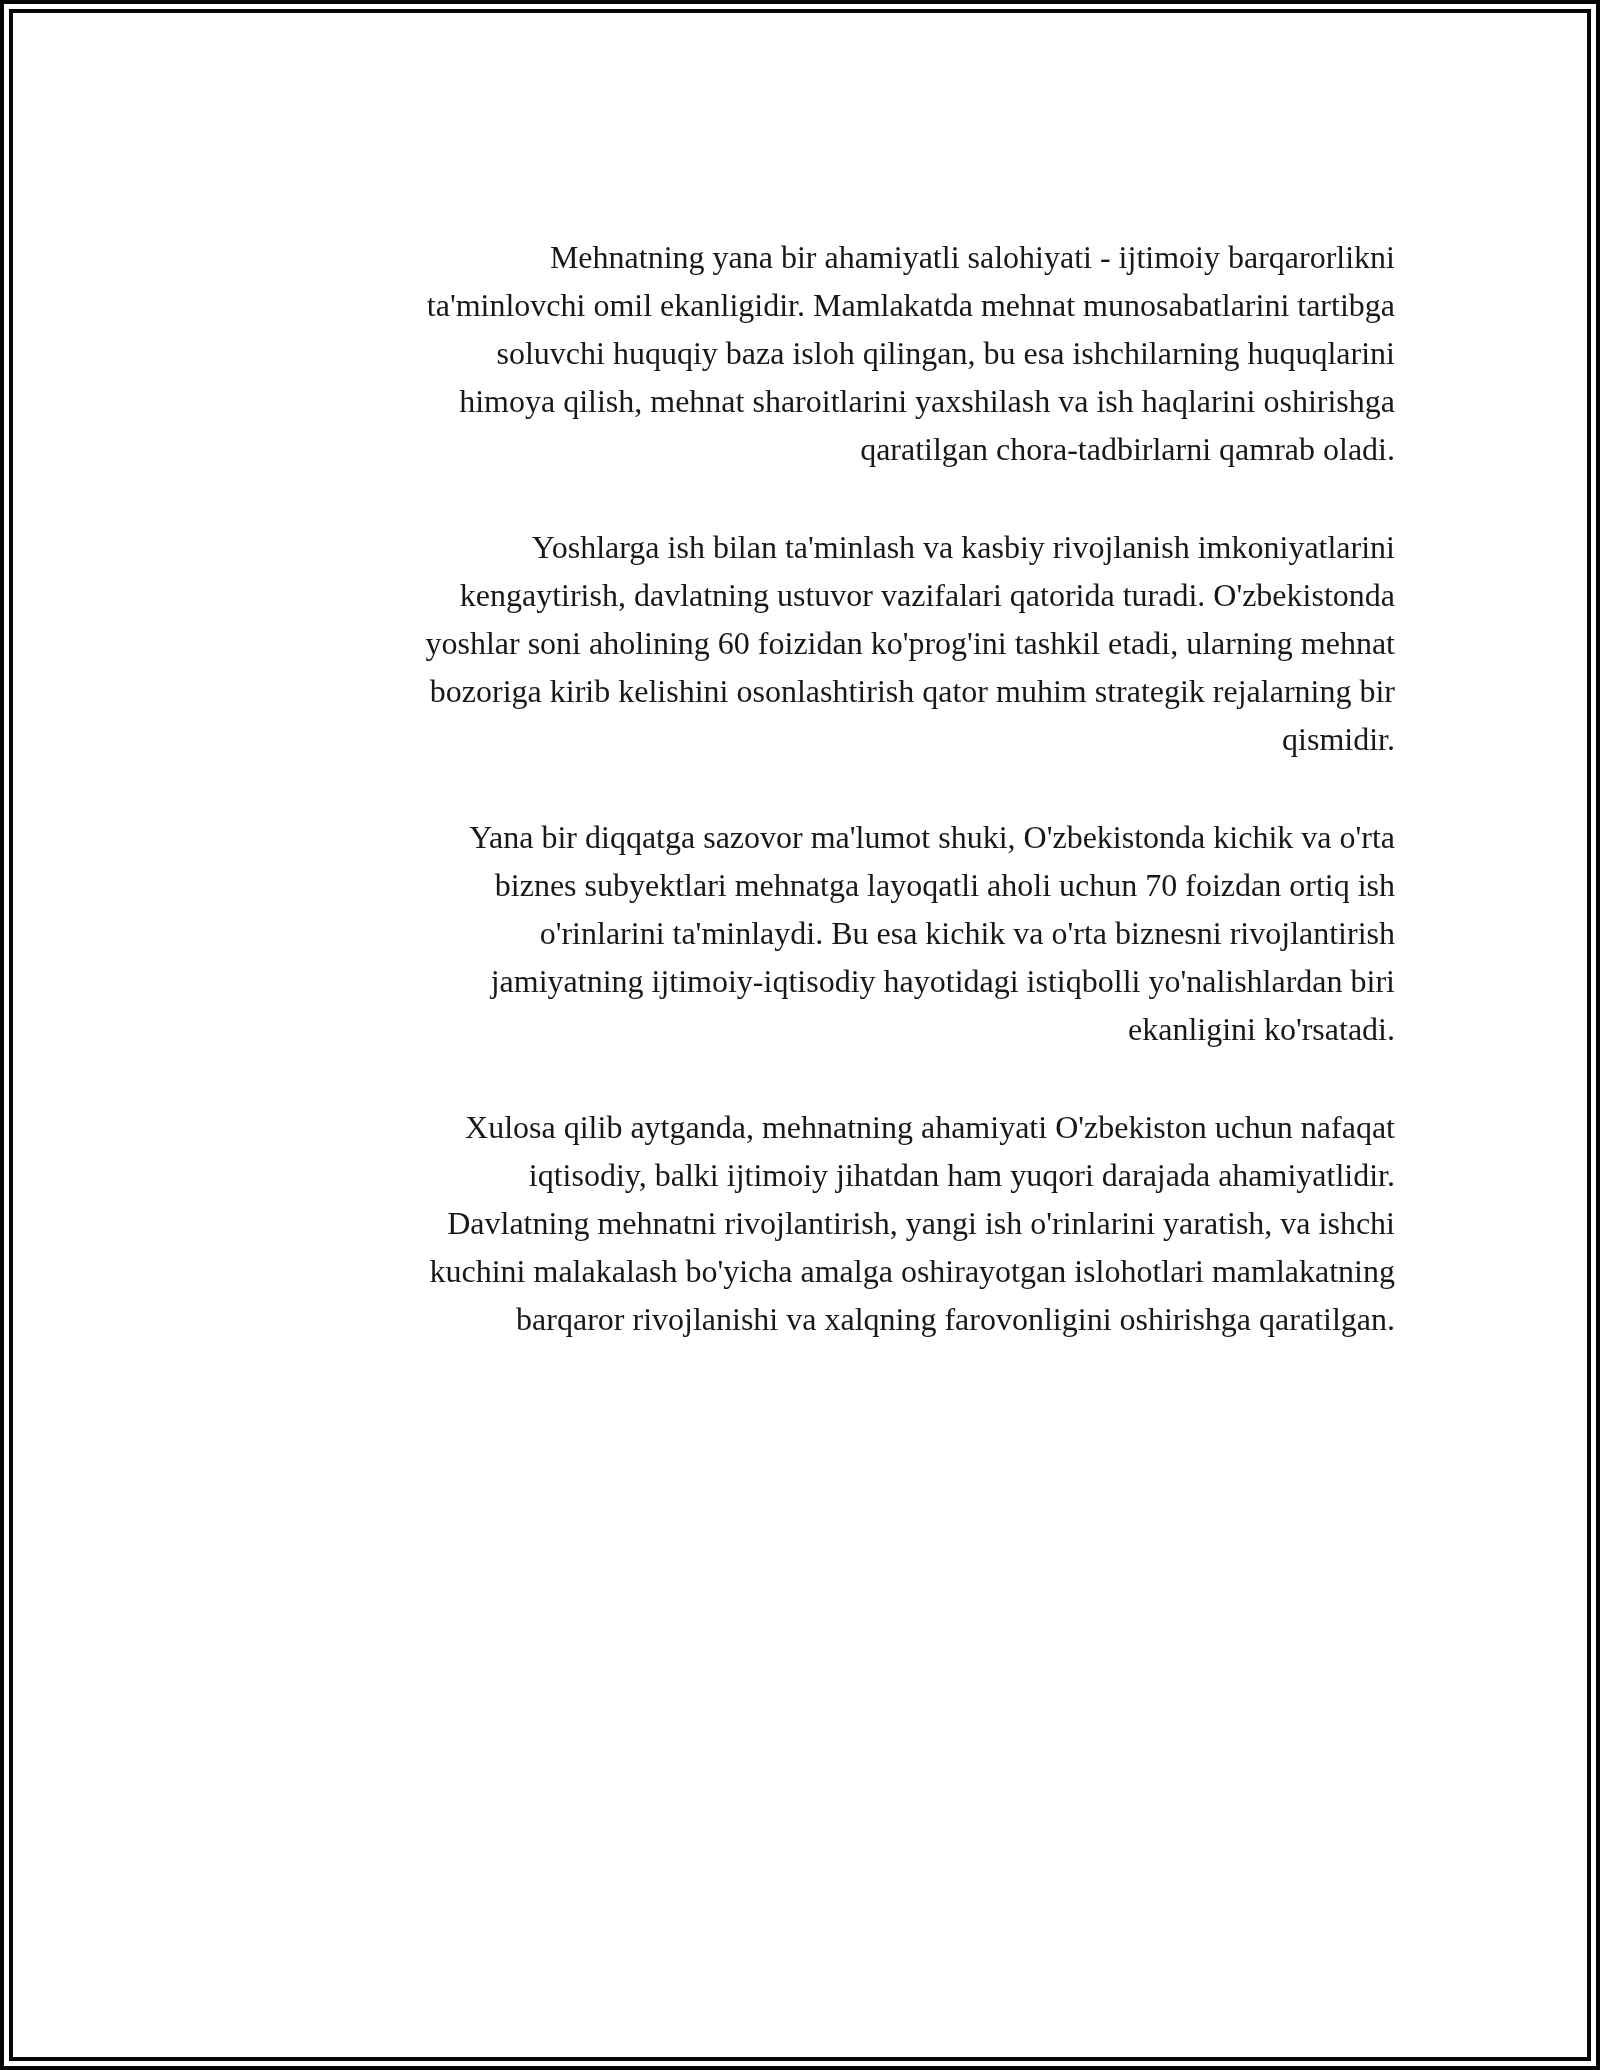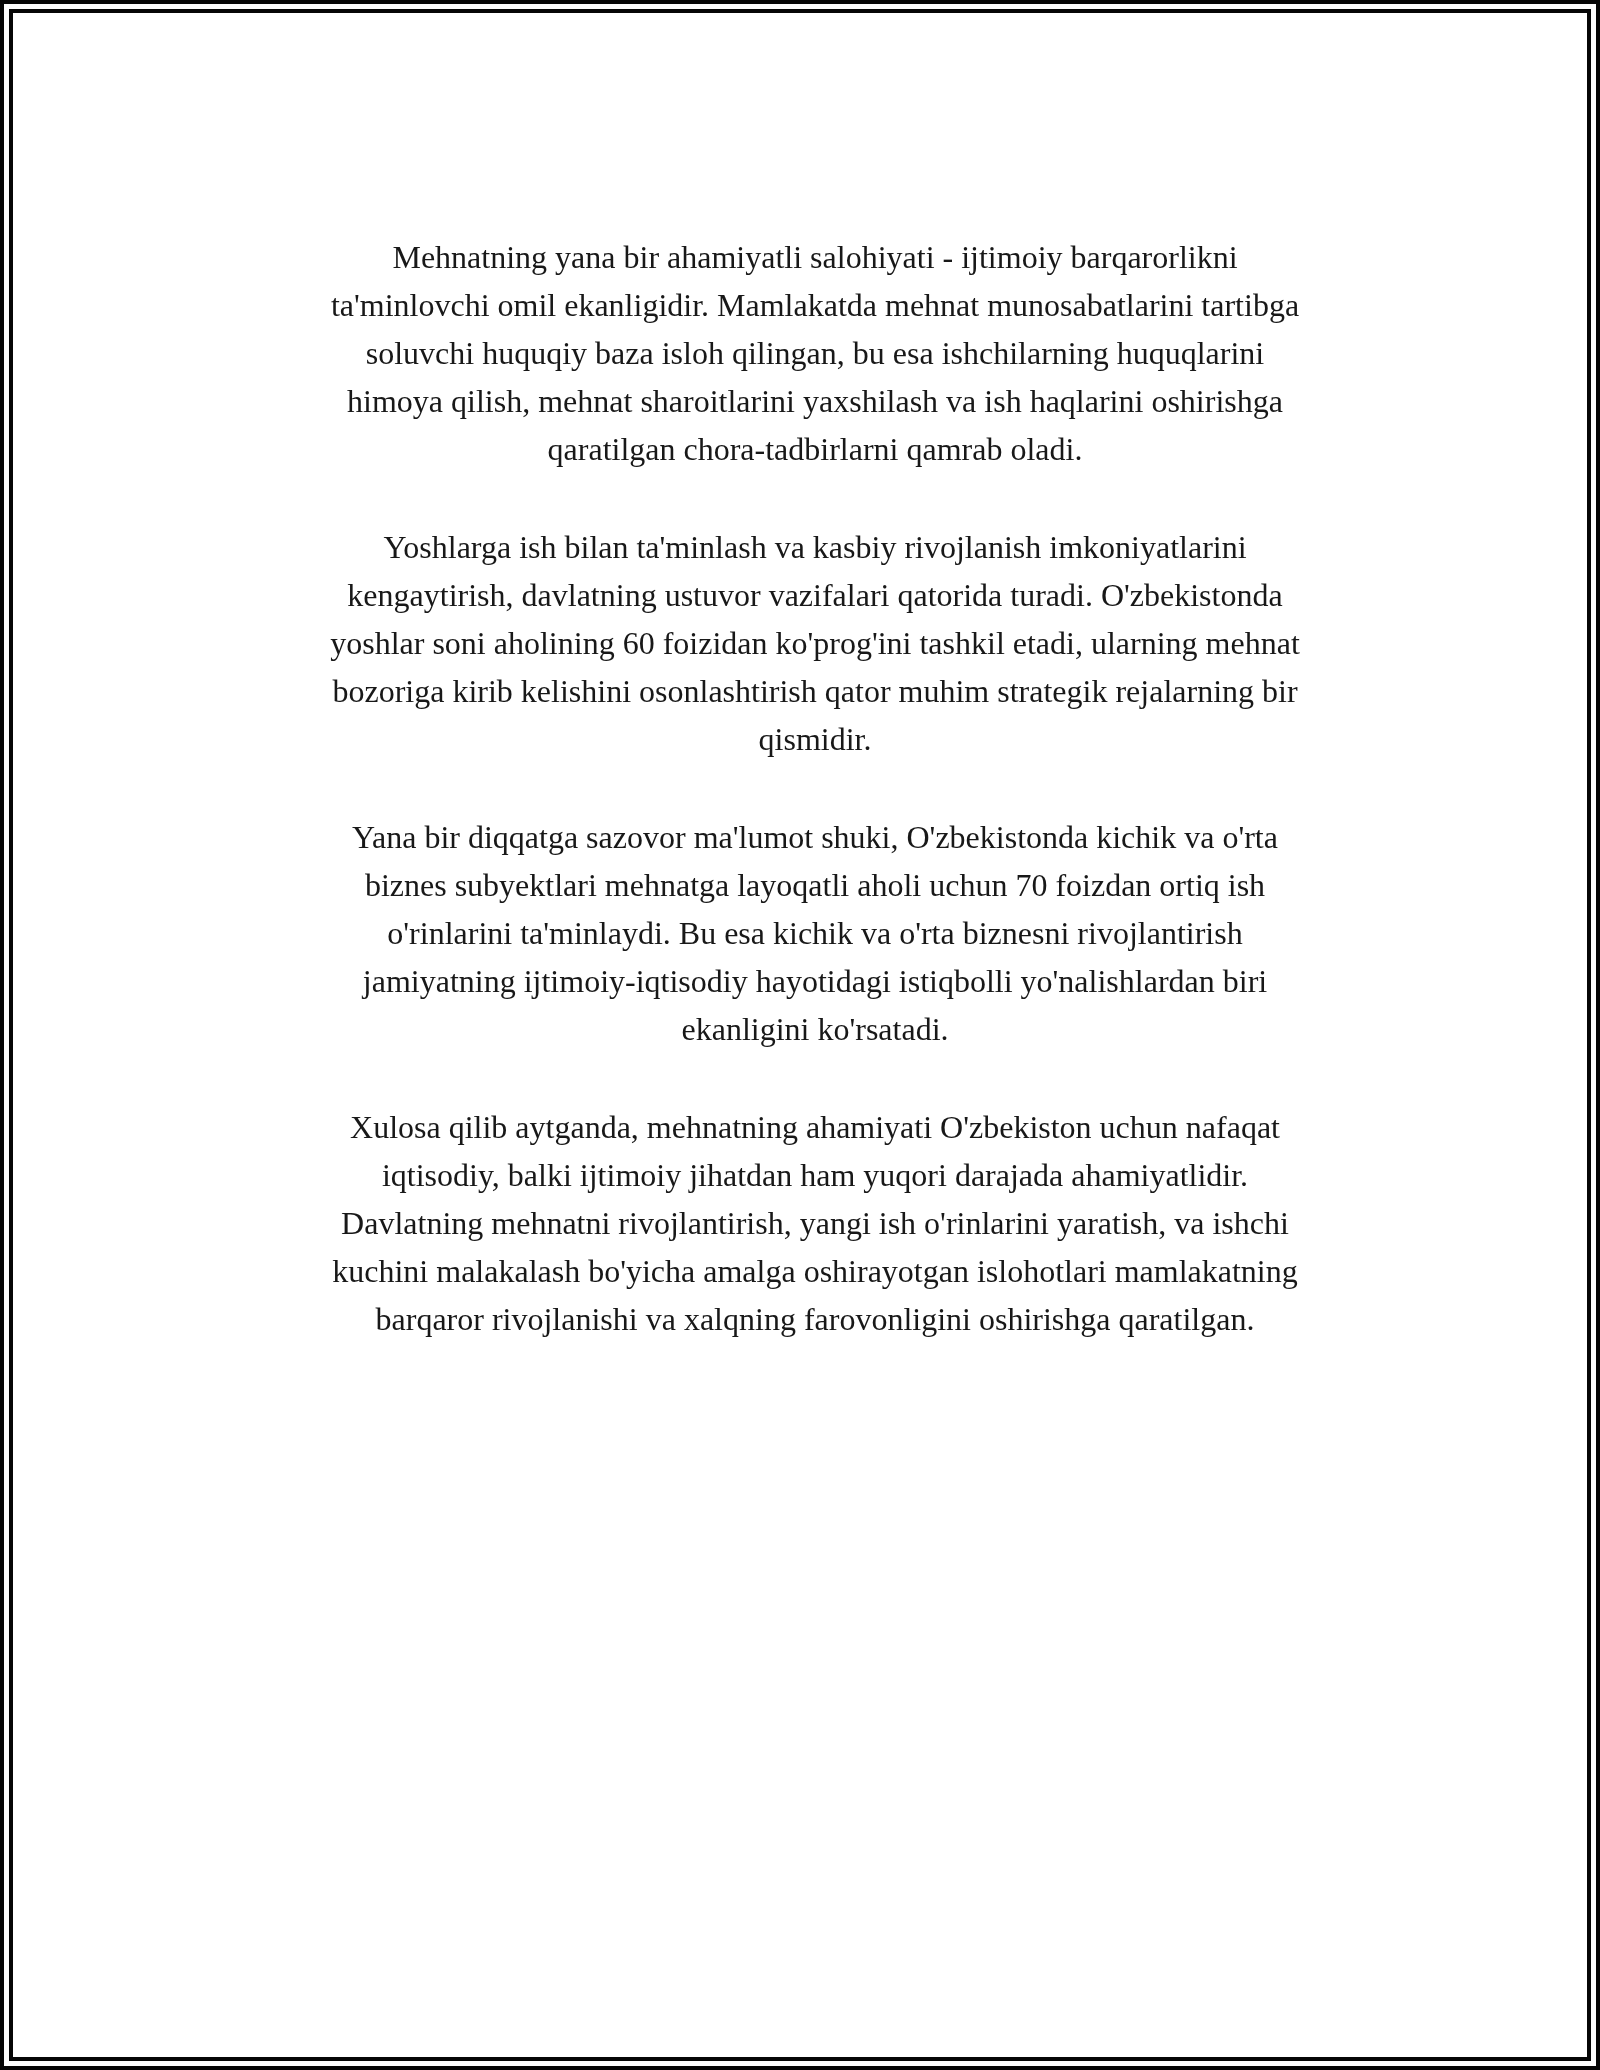--- a/index.html
+++ b/index.html
@@ -26,21 +26,21 @@
   }
   .text-block {
     position: absolute;
     left: 222px;
     top: 220px;
     width: 1160px;
     font-family: "Liberation Serif", "DejaVu Serif", serif;
     font-size: 32px;
     line-height: 48px;
     color: #181818;
-    text-align: center;
+    text-align: right;
   }
   .text-block p {
     margin: 0 0 50px 0;
     white-space: pre-line;
   }
 </style>
 </head>
 <body>
 
 <div class="page">

